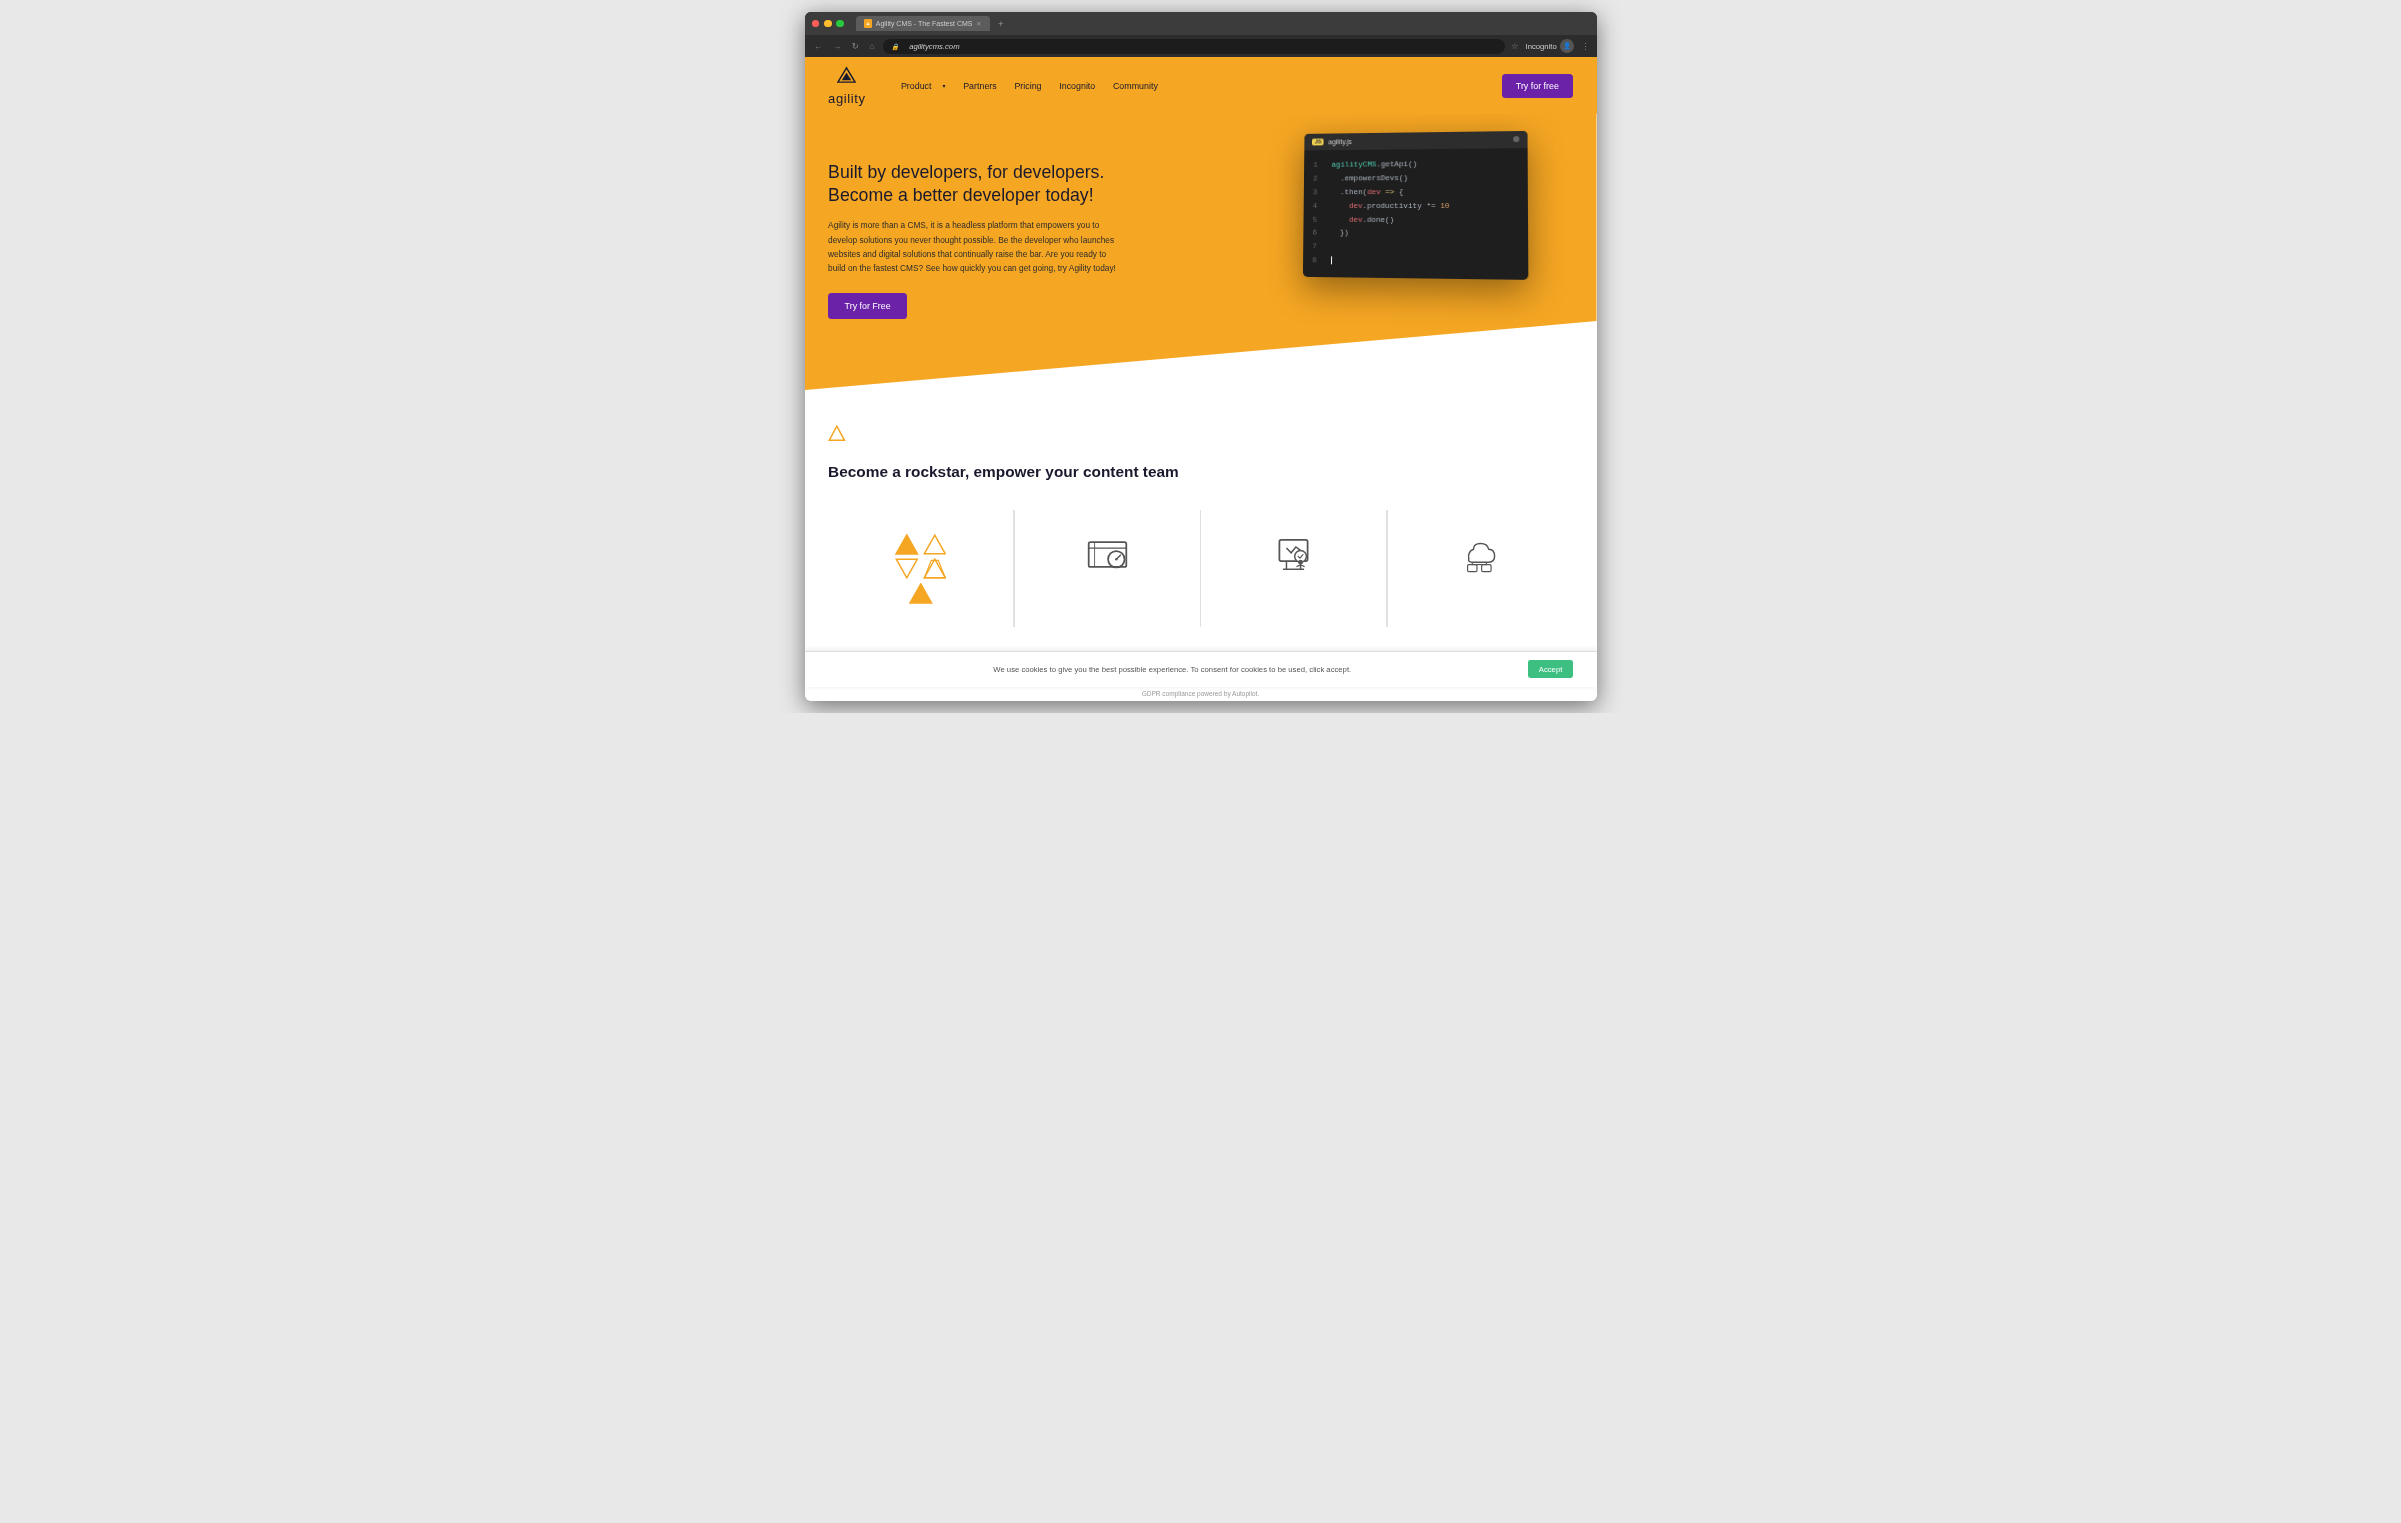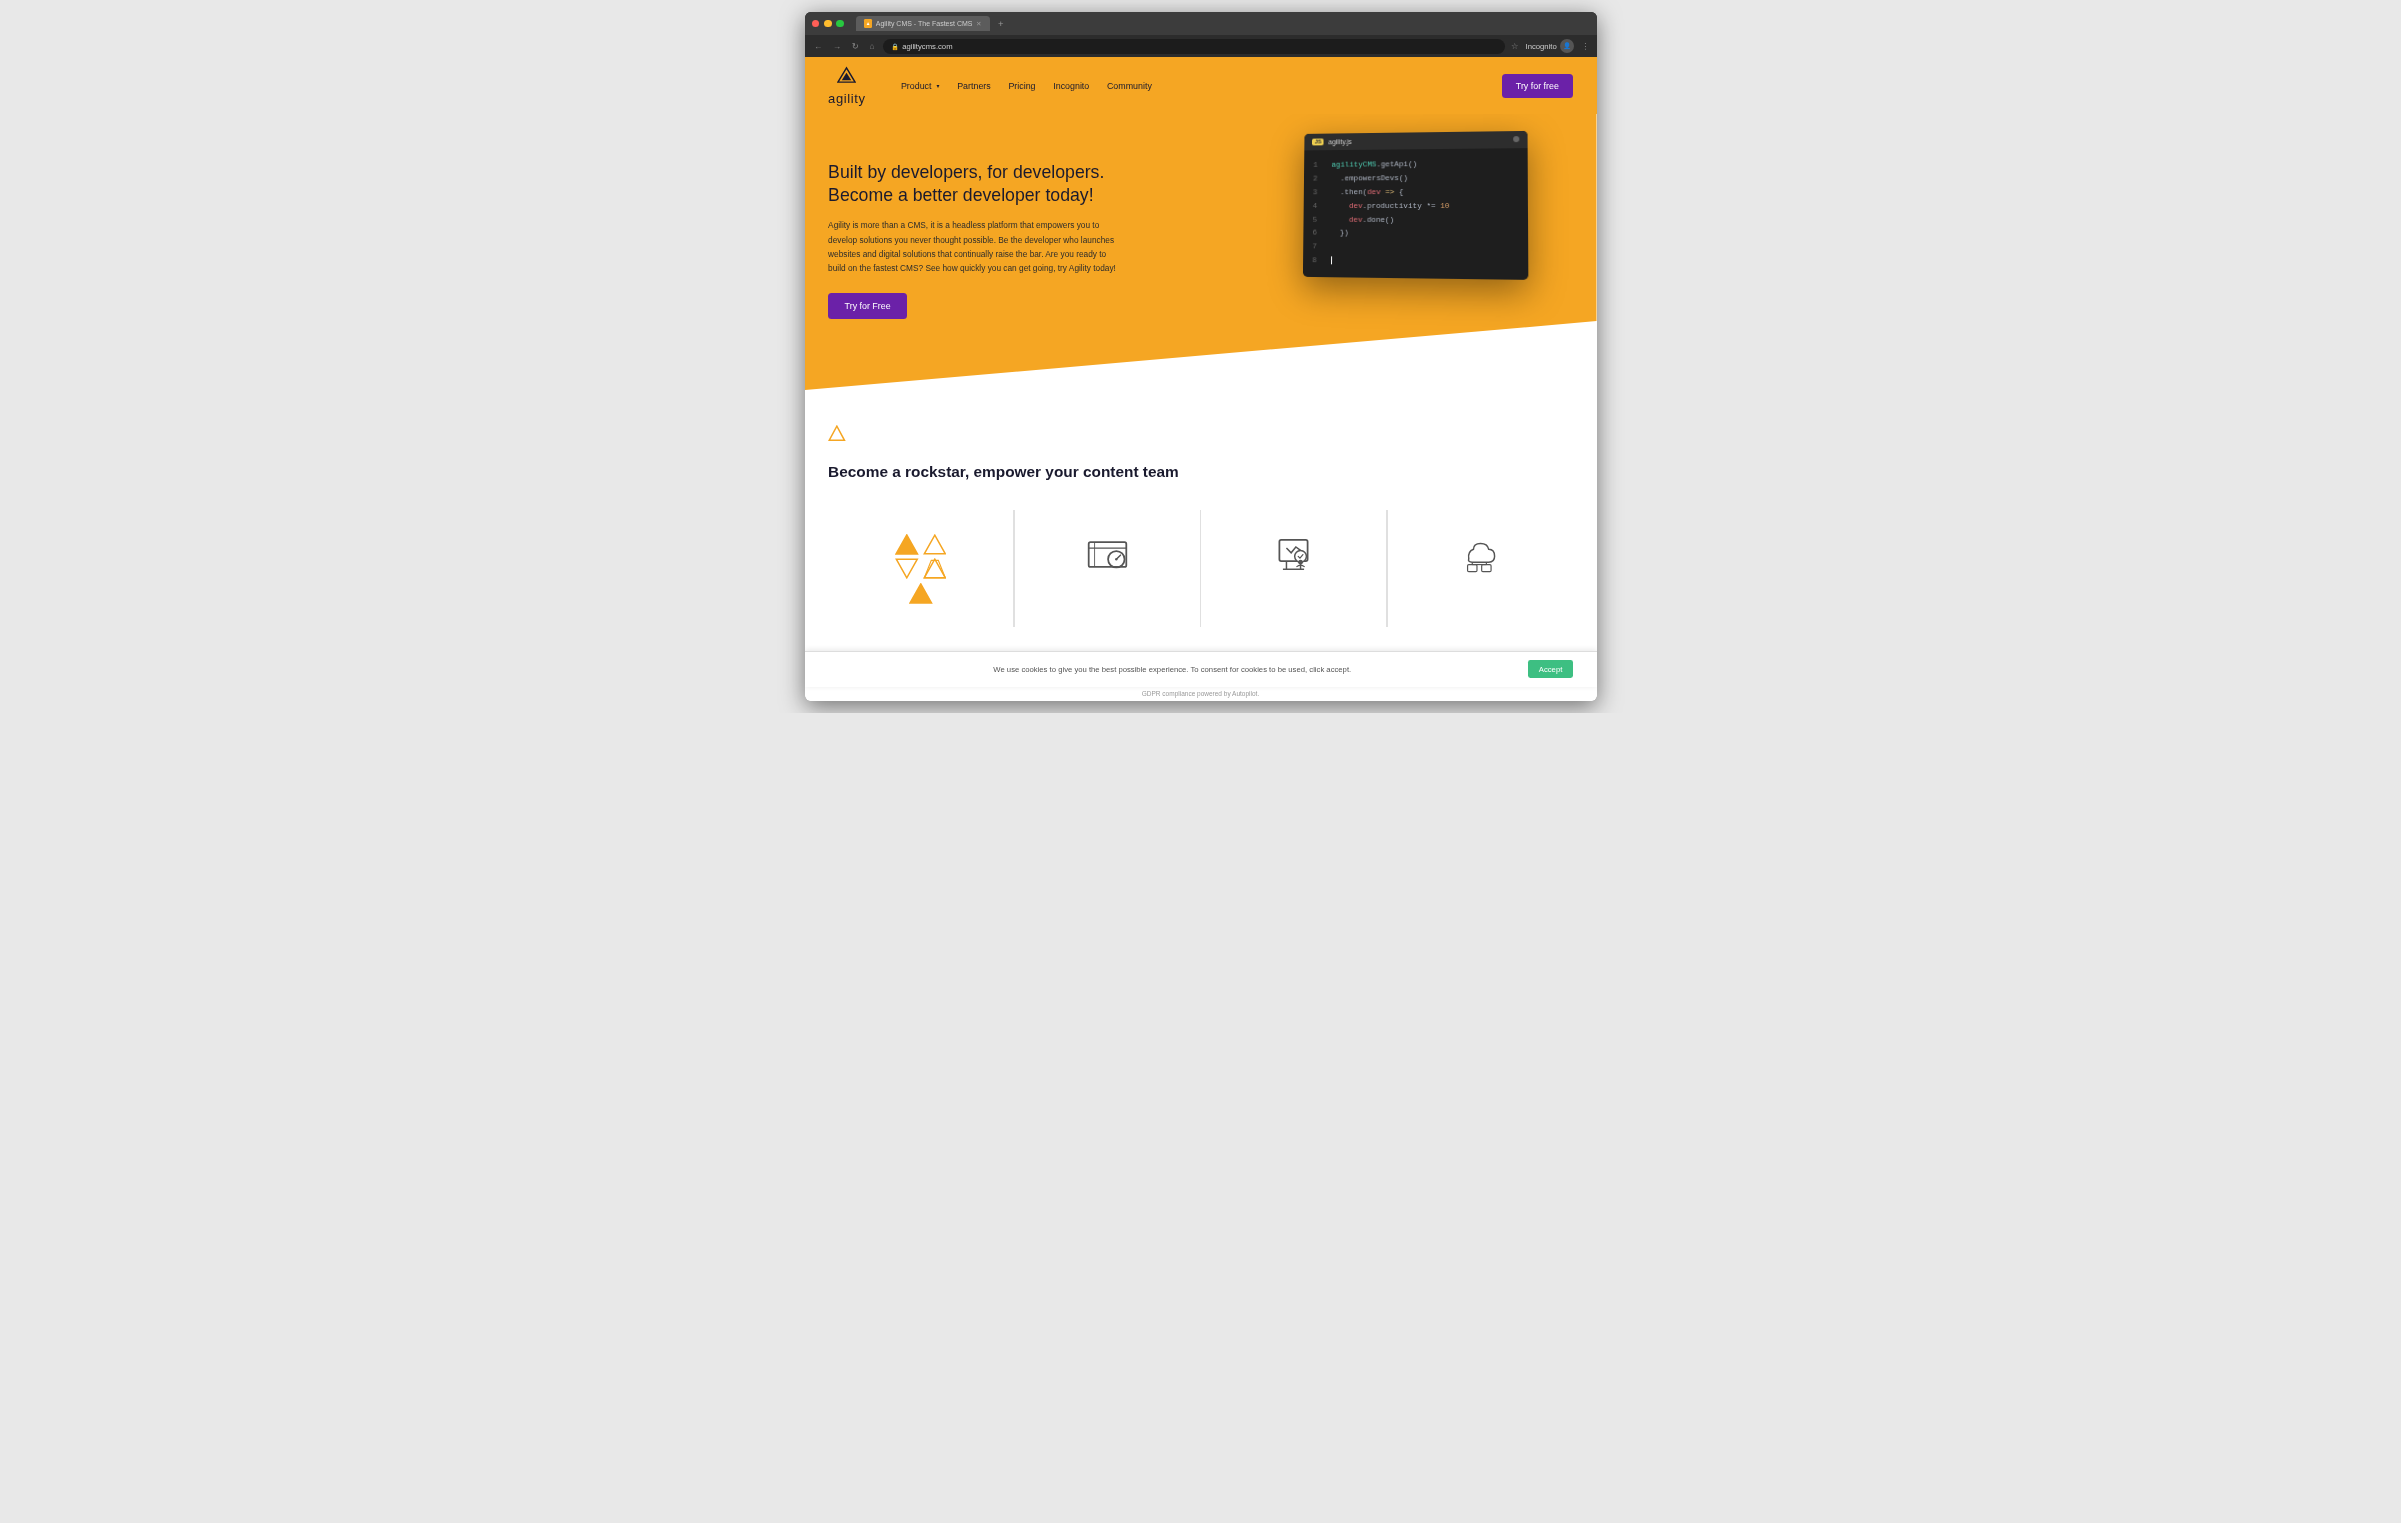--- a/index.html
+++ b/index.html
@@ -60,21 +60,22 @@
     }
     .address-box {
       flex: 1;
       background: #1c1c1c;
       border-radius: 11.8px;
       padding: 3px 8.3px;
       color: #ccc;
       font-size: 7.7px;
       display: flex;
       align-items: flex-end;
-      gap: 3px;
+      gap: 10px;
+      font-style: italic;
     }
     .lock-icon { color: #888; font-size: 6.5px; }
     .addr-right {
       margin-left: auto;
       display: flex;
       align-items: center;
       gap: 7px;
       color: #888;
       font-size: 8.3px;
     }
@@ -140,21 +141,21 @@
       gap: 17.7px;
       margin-left: 11.8px;
     }
     .nav-link {
       font-size: 8.9px;
       color: #1a1a2e;
       text-decoration: none;
       cursor: pointer;
       display: flex;
       align-items: center;
-      gap: 5px;
+      gap: 11px;
     }
     .nav-caret { font-size: 5.9px; }
     .nav-cta {
       margin-left: auto;
       background: #6b21a8;
       color: white;
       border: none;
       border-radius: 3.5px;
       padding: 7px 14px;
       font-size: 8.9px;

